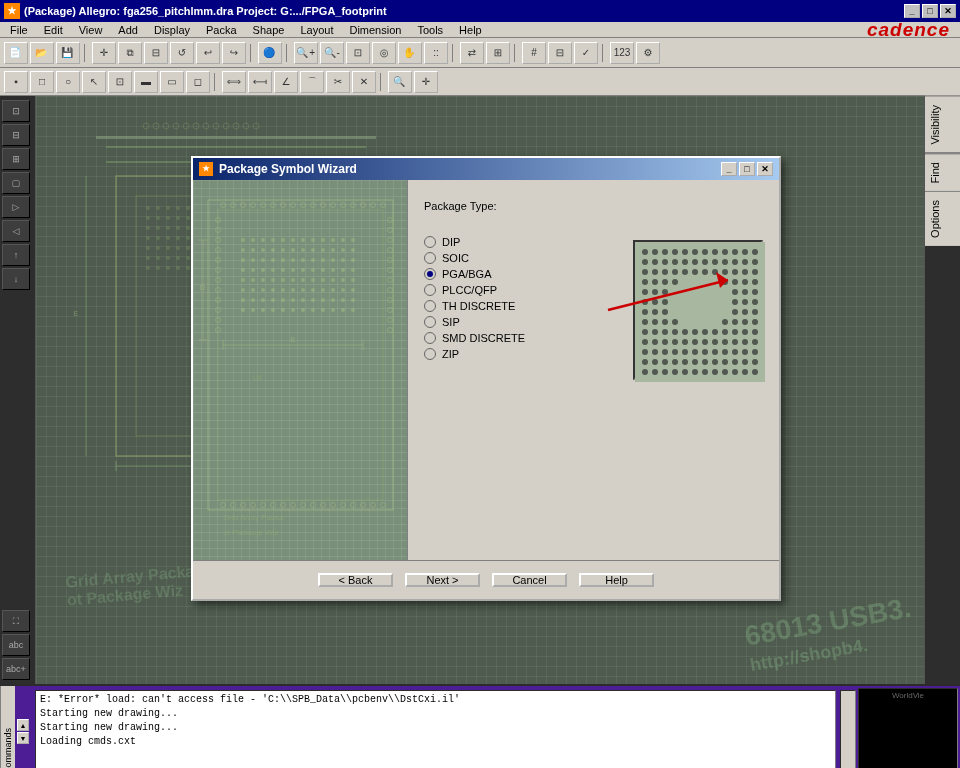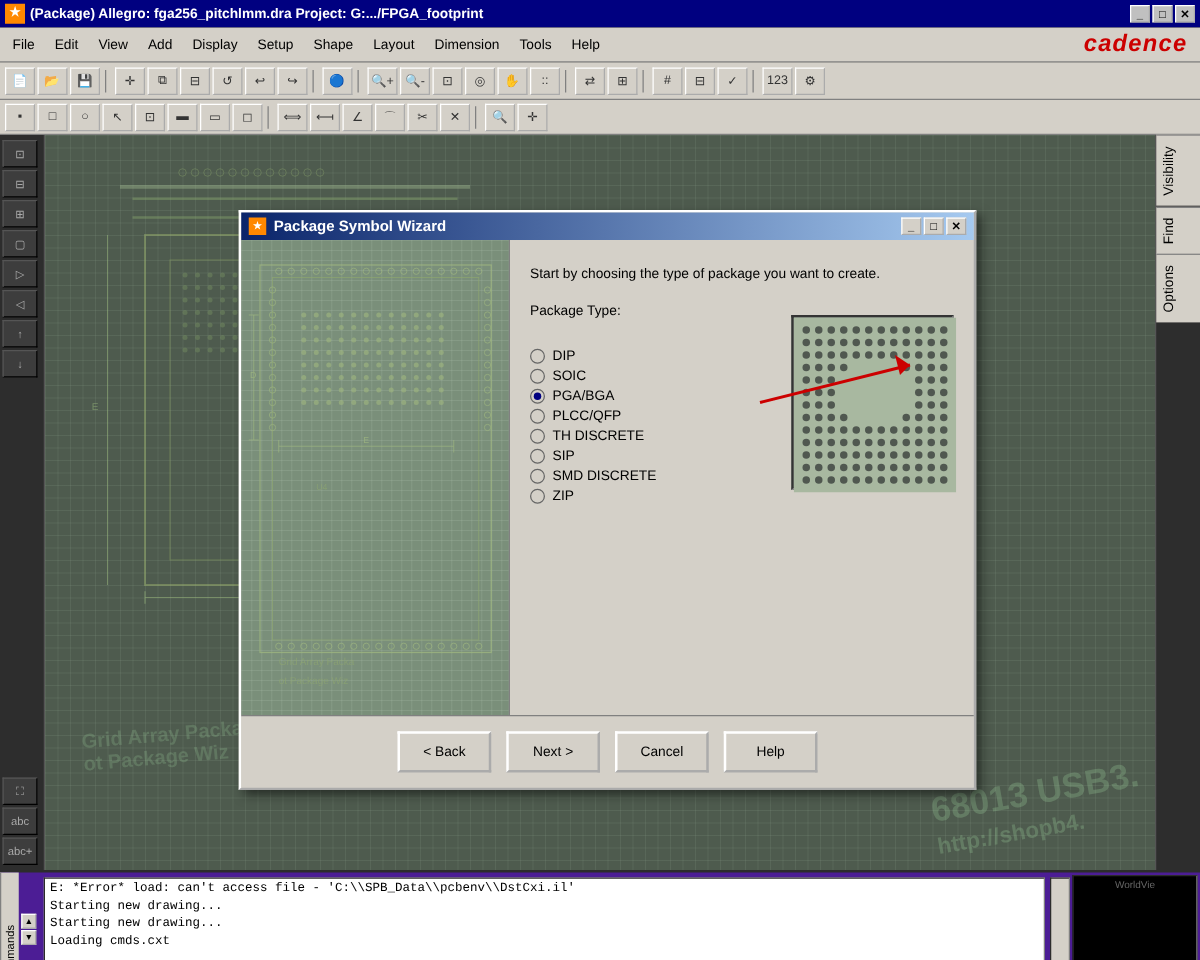--- a/index.html
+++ b/index.html
@@ -17,21 +17,21 @@
       font-weight: bold;
     }
     #title-bar .title-icon { width: 16px; height: 16px; margin-right: 4px; background: #ff8800; display: inline-block; font-size: 10px; text-align: center; line-height: 16px; }
     #title-bar .title-text { flex: 1; }
     #title-bar .win-controls { display: flex; gap: 2px; }
     #title-bar .win-btn { width: 16px; height: 14px; background: #c0c0c0; border: 1px outset #fff; font-size: 9px; text-align: center; line-height: 12px; cursor: pointer; color: #000; }
 
     
     #menu-bar {
       background: #d4d0c8;
-      height: 28px;
+      height: 16px;
       display: flex;
       align-items: center;
       padding: 0 2px;
       border-bottom: 1px solid #808080;
     }
     .menu-item { padding: 2px 8px; font-size: 11px; cursor: pointer; color: #000; }
 
     
     .toolbar {
       background: #d4d0c8;
@@ -241,21 +241,21 @@
     
     #dialog-buttons {
       padding: 12px 16px;
       display: flex;
       justify-content: center;
       gap: 12px;
       border-top: 1px solid #808080;
       background: #d4d0c8;
     }
     .dialog-btn {
-      width: 75px; height: 33px;
+      width: 75px; height: 14px;
       background: #d4d0c8;
       border: 2px outset #fff;
       font-size: 11px;
       cursor: pointer;
       display: flex; align-items: center; justify-content: center;
       color: #000;
     }
 
     
     #bottom-area {
@@ -312,21 +312,21 @@
     <div class="win-btn">✕</div>
   </div>
 </div>
 
 <div id="menu-bar">
   <span class="menu-item">File</span>
   <span class="menu-item">Edit</span>
   <span class="menu-item">View</span>
   <span class="menu-item">Add</span>
   <span class="menu-item">Display</span>
-  <span class="menu-item">Setup</span>
+  <span class="menu-item">Packa</span>
   <span class="menu-item">Shape</span>
   <span class="menu-item">Layout</span>
   <span class="menu-item">Dimension</span>
   <span class="menu-item">Tools</span>
   <span class="menu-item">Help</span>
   <span class="tb-brand">cadence</span>
 </div>
 
 <div class="toolbar">
   <div class="tb-btn">📄</div>
@@ -706,21 +706,20 @@
                 <text x="7" y="110" fill="#a0b880" font-size="7">D</text>
 
                 <text x="60" y="200" fill="#90a870" font-size="7" opacity="0.8">U4</text>
                 <text x="30" y="340" fill="#90a870" font-size="8" opacity="0.8">Grid Array Packa</text>
                 <text x="30" y="355" fill="#90a870" font-size="8" opacity="0.8">ot Package Wiz</text>
               </svg>
             </div>
           </div>
 
           <div id="wizard-panel" style="position:relative">
-            <div id="wizard-description">Start by choosing the type of package you want to create.</div>
             <div id="package-type-label">Package Type:</div>
             <div id="radio-list">
               <label class="radio-item">
                 <div class="radio-btn"></div>
                 <span>DIP</span>
               </label>
               <label class="radio-item">
                 <div class="radio-btn"></div>
                 <span>SOIC</span>
               </label>

